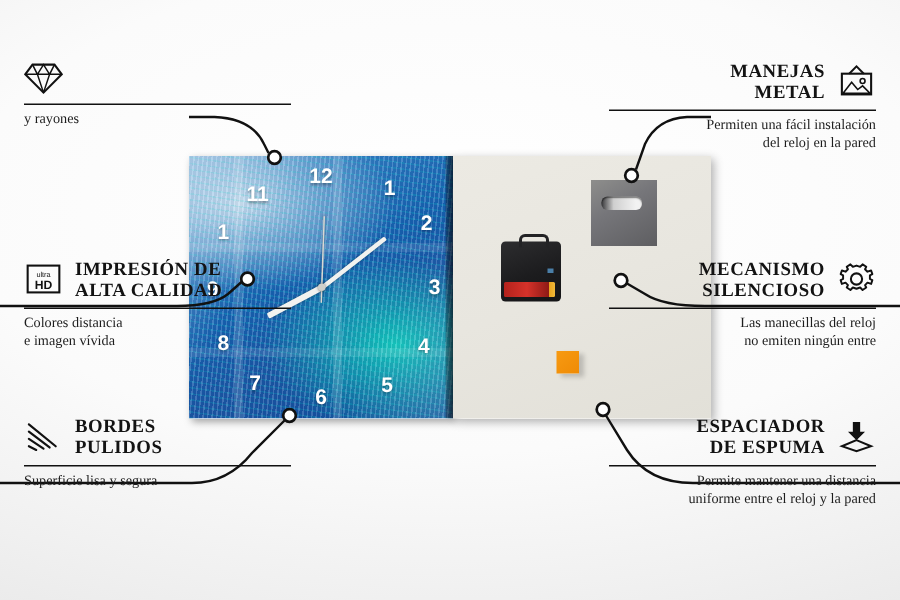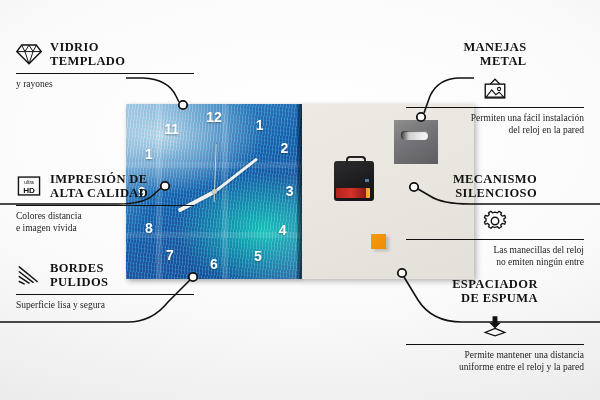--- a/index.html
+++ b/index.html
@@ -64,33 +64,33 @@
         background:linear-gradient(90deg,#b3221c 0%,#d6322a 45%,#8e1a16 88%,#e8a31c 88%,#f0b83a 100%);
         border-radius:1px;}
   .mech .dot{position:absolute;right:12%;top:46%;width:4px;height:3px;background:#4a7fa8;}
   .foam{position:absolute;left:40%;top:74%;width:15px;height:15px;
         background:linear-gradient(140deg,#f79a12,#ef8b05);
         box-shadow:3px 2px 3px rgba(0,0,0,.18);}
 
   
   .feat{position:absolute;width:178px;}
   .feat .head{display:flex;align-items:center;gap:8px;}
-  .feat.right .head{justify-content:flex-end;flex-direction:column;}
+  .feat.right .head{justify-content:flex-end;}
   .feat .title{font-weight:700;font-size:12.5px;line-height:14px;
                letter-spacing:.4px;color:#131313;text-transform:uppercase;}
   .feat.left .title{text-align:left;}
   .feat.right .title{text-align:right;}
   .feat .rule{height:1px;background:#111;margin:5px 0 4px;}
   .feat .sub{font-size:9.5px;line-height:12px;color:#1d1d1d;}
   .feat.right .sub{text-align:right;}
   .ic{width:26px;height:24px;flex:0 0 26px;display:block;}
 
   .f-tl{left:16px;top:40px;}
   .f-ml{left:16px;top:172px;}
-  .f-bl{left:16px;top:261px;}
+  .f-bl{left:16px;top:277px;}
   .f-tr{right:16px;top:40px;}
   .f-mr{right:16px;top:172px;}
   .f-br{right:16px;top:277px;}
   .feat.right{right:16px;left:auto;}
 
   
   #wires{position:absolute;inset:0;width:600px;height:400px;pointer-events:none;}
   #wires path{fill:none;stroke:#111;stroke-width:1.6;}
   #wires circle{fill:#fff;stroke:#111;stroke-width:1.8;}
 </style>
@@ -161,24 +161,20 @@
     <path d="M600,322 L462,322 Q432,322 418,300 L404,277"></path>
     <circle cx="402" cy="273" r="4.2"></circle>
   </svg>
 
   <div class="feat left f-tl">
     <div class="head">
       <svg class="ic" viewBox="0 0 32 28">
         <path d="M7 3 H25 L31 11 L16 26 L1 11 Z" fill="none" stroke="#111" stroke-width="1.7"></path>
         <path d="M1 11 H31 M7 3 L11 11 L16 26 M25 3 L21 11 L16 26 M11 11 L16 3 L21 11" fill="none" stroke="#111" stroke-width="1.2"></path>
       </svg>
-      <div class="title">
-        <div>VIDRIO</div>
-        <div>TEMPLADO</div>
-      </div>
     </div>
     <div class="rule"></div>
     <div class="sub">
       <div>y rayones</div>
     </div>
   </div>
 
   <div class="feat left f-ml">
     <div class="head">
       <svg class="ic" viewBox="0 0 32 28">

